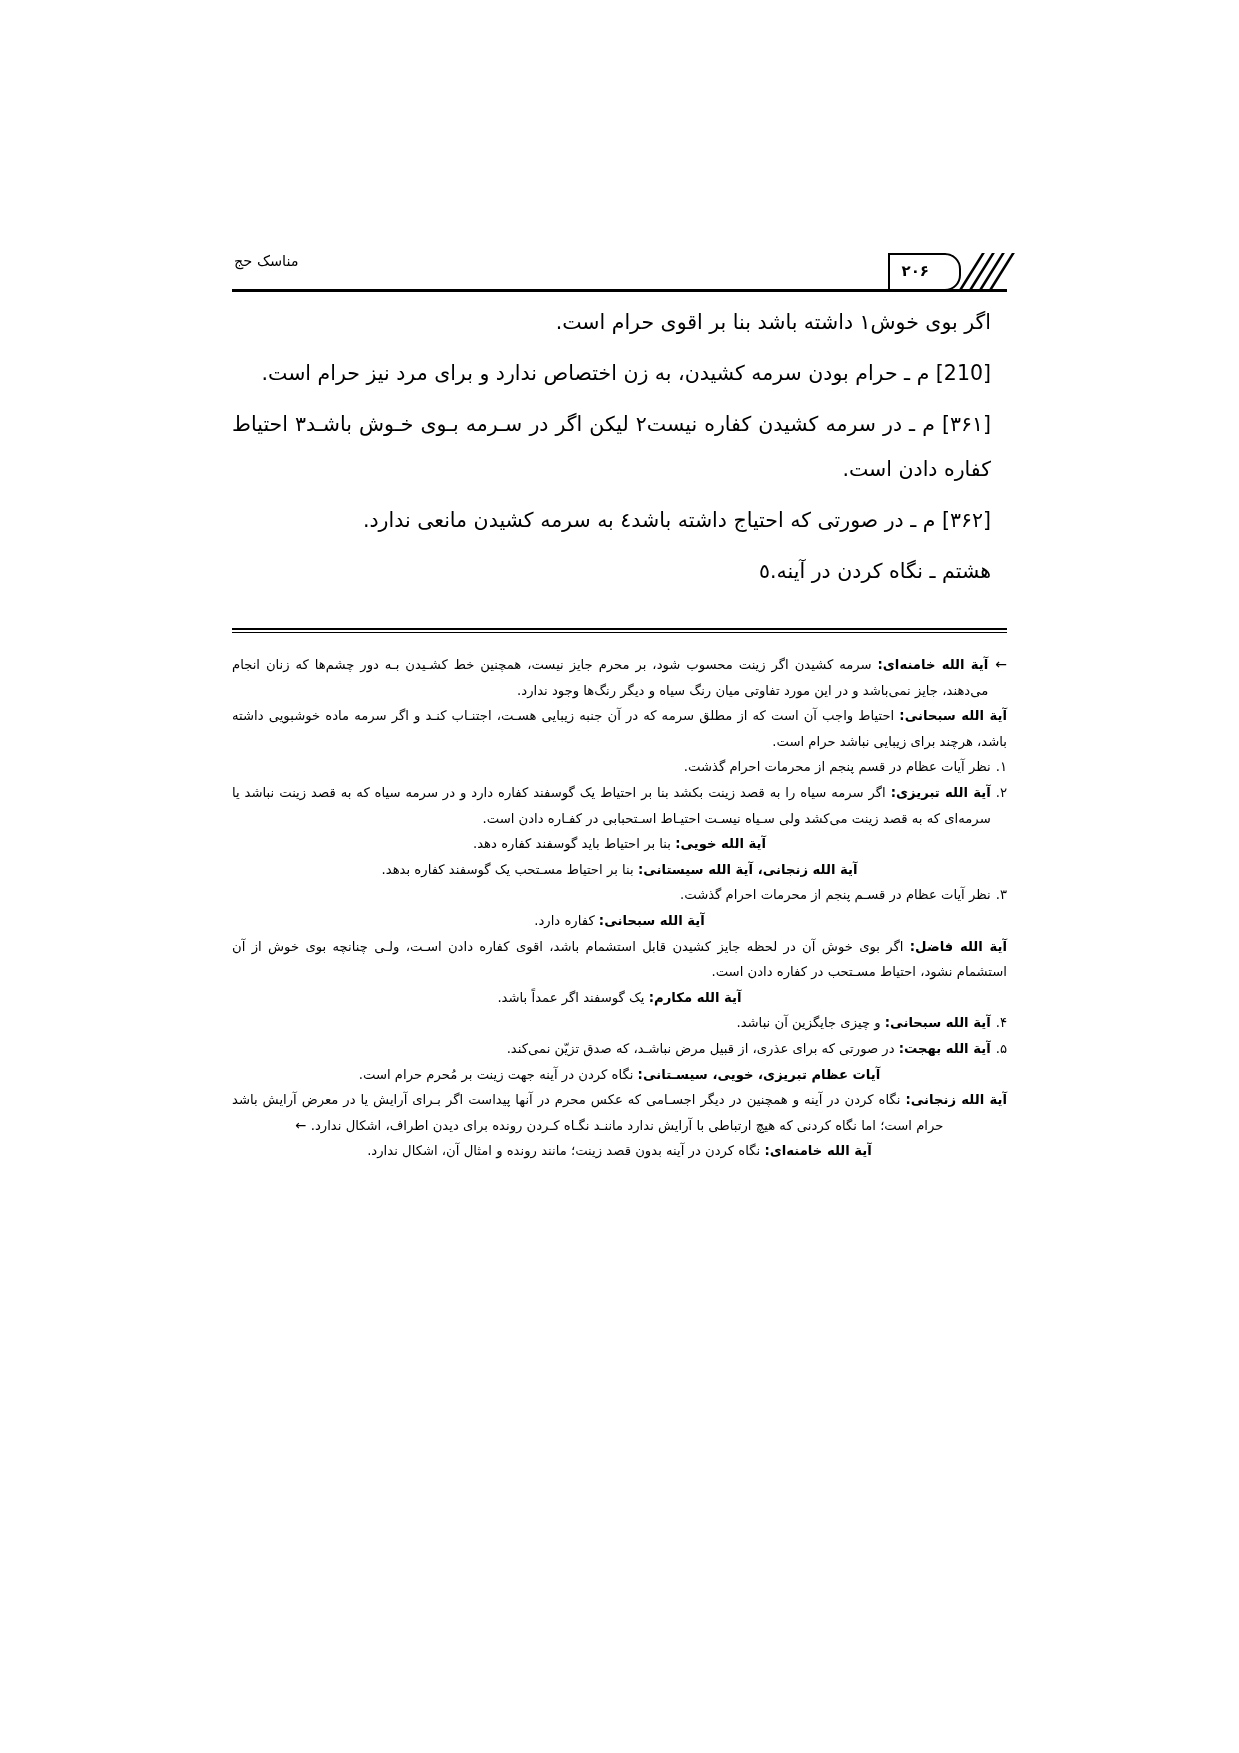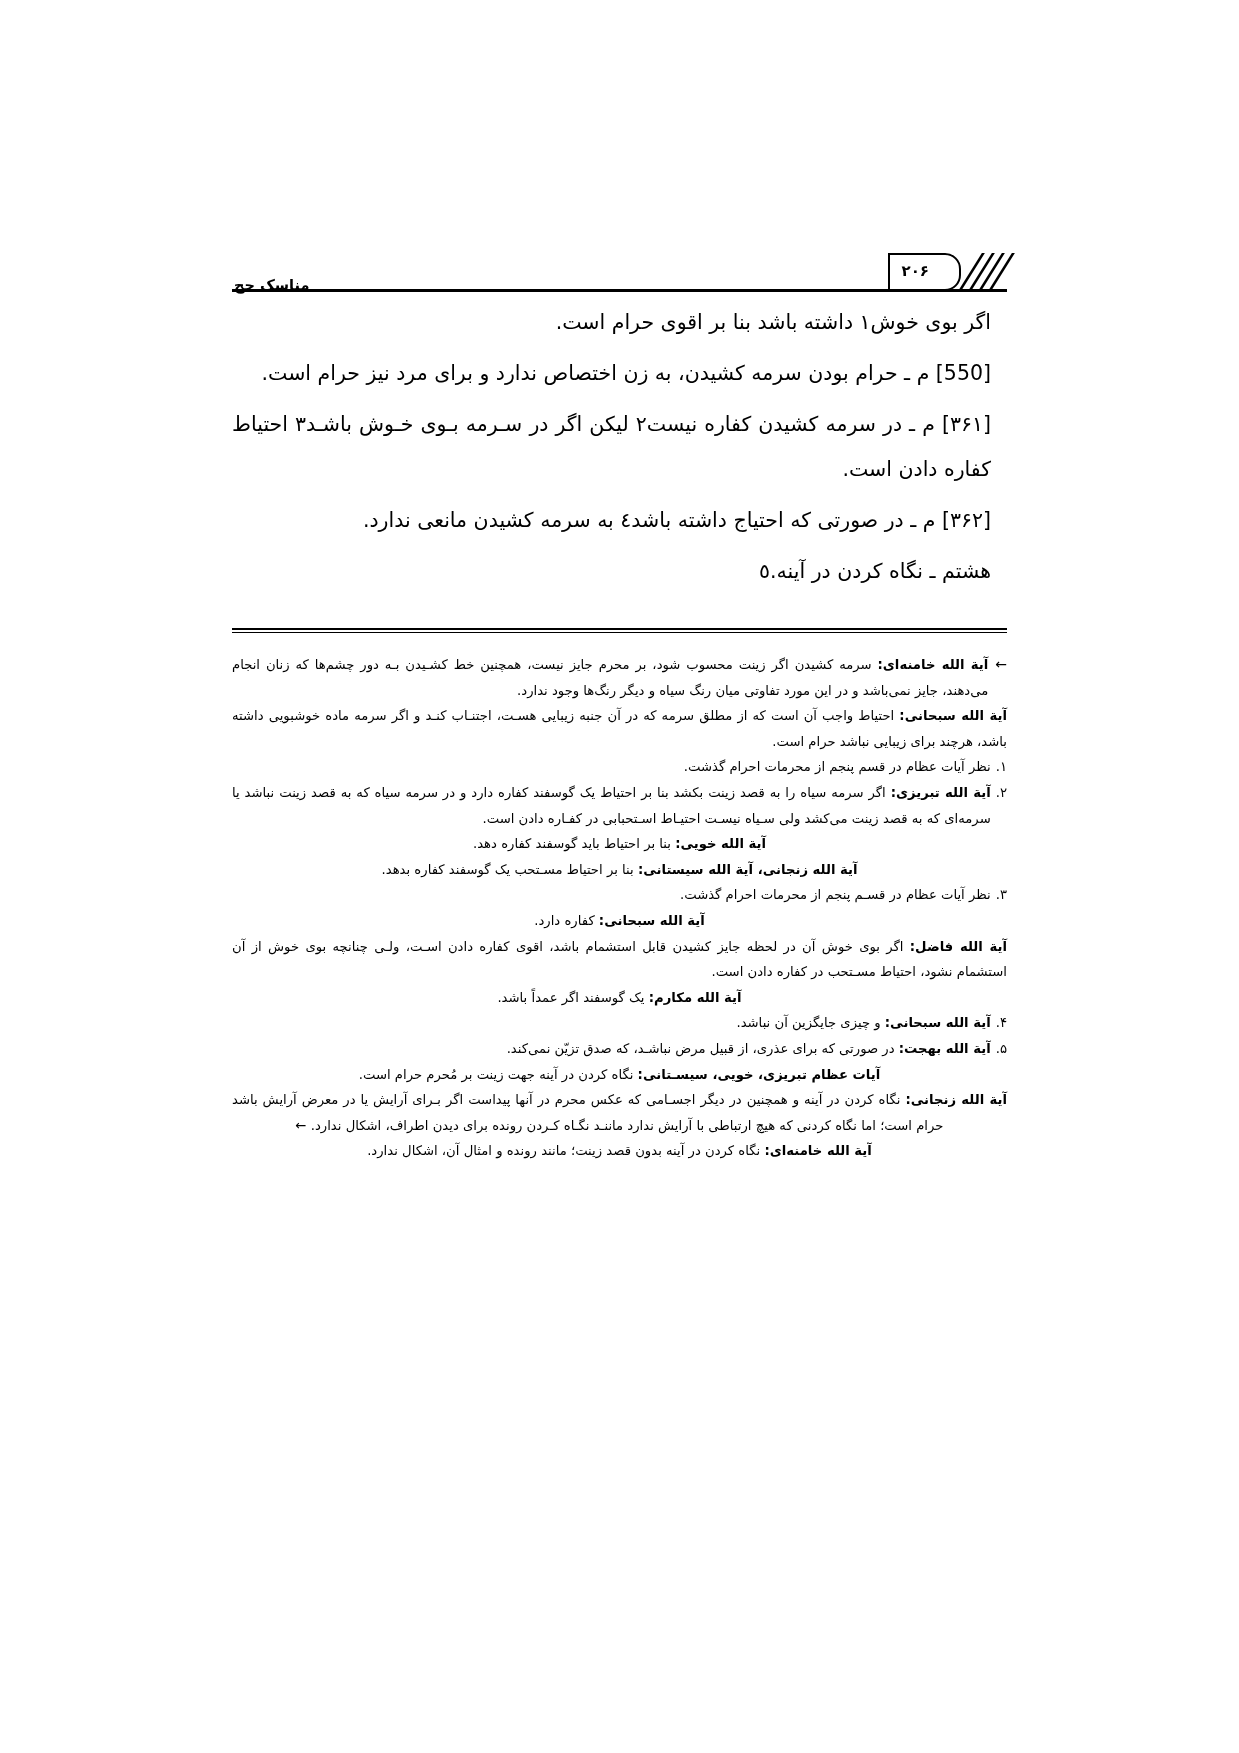--- a/index.html
+++ b/index.html
@@ -35,23 +35,23 @@
     position: absolute;
     bottom: 0;
     left: 0;
     right: 0;
     height: 3px;
     background: #000;
   }
   .header-title {
     position: absolute;
     left: 2px;
-    bottom: 0;
+    bottom: 24px;
     font-size: 14.5px;
-    font-weight: bold;
+    font-weight: normal;
     letter-spacing: 0;
     line-height: 1;
     white-space: nowrap;
   }
   .folio-wrap {
     position: absolute;
     right: 0;
     bottom: 1px;
     height: 38px;
     display: flex;
@@ -177,21 +177,21 @@
       <div class="folio-box">
         <span class="folio-num">۲۰۶</span>
       </div>
     </div>
 
     <div class="header-rule"></div>
   </div>
 
   <div class="body-col">
     <p class="para">اگر بوی خوش١ داشته باشد بنا بر اقوی حرام است.</p>
-    <p class="para">[550] م ـ حرام بودن سرمه کشیدن، به زن اختصاص ندارد و برای مرد نیز حرام است.</p>
+    <p class="para">[210] م ـ حرام بودن سرمه کشیدن، به زن اختصاص ندارد و برای مرد نیز حرام است.</p>
     <p class="para">[۳۶۱] م ـ در سرمه کشیدن کفاره نیست٢ لیکن اگر در سـرمه بـوی خـوش باشـد٣ احتیاط کفاره دادن است.</p>
     <p class="para">[۳۶۲] م ـ در صورتی که احتیاج داشته باشد٤ به سرمه کشیدن مانعی ندارد.</p>
     <p class="para">هشتم ـ نگاه کردن در آینه.٥</p>
   </div>
 
   <div class="fn-rule"></div>
 
   <div class="footnotes">
 
     <div class="fn-item">

